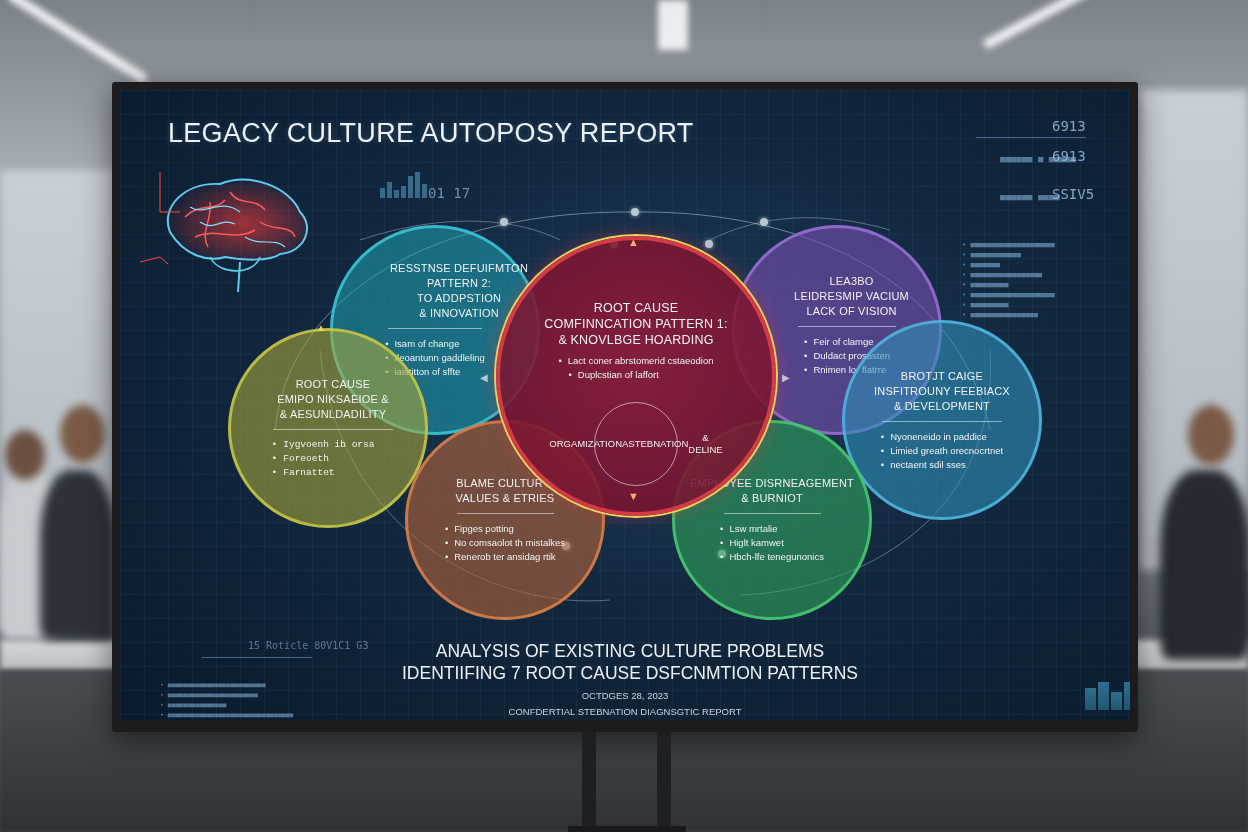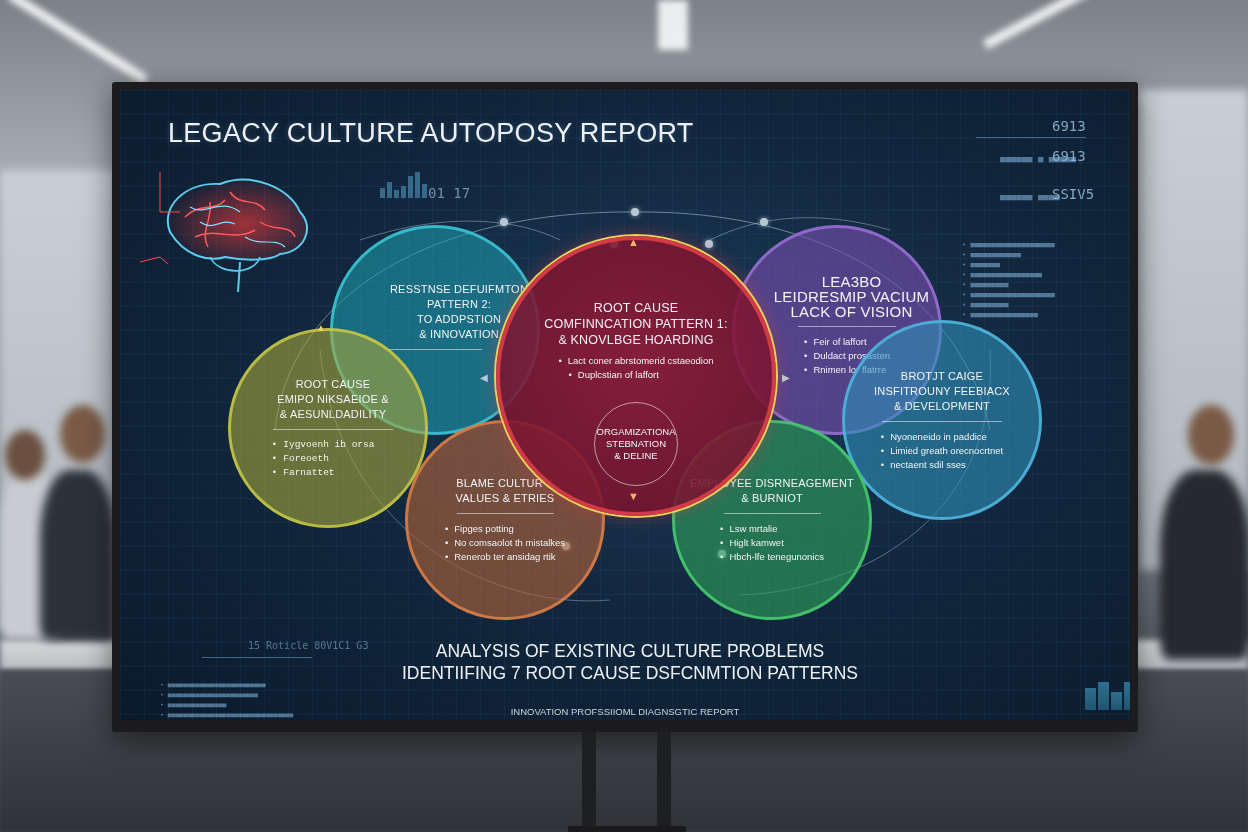--- a/index.html
+++ b/index.html
@@ -158,31 +158,36 @@
     <div class="node" style="left:442px;top:452px;"></div>
     <div class="node" style="left:598px;top:460px;"></div>
 
     <div class="circle" style="left:210px;top:135px;width:210px;height:210px;background:rgba(31,163,179,0.55);border:3px solid rgba(60,200,215,0.85);">
       <div class="c-title" style="font-size:11px;margin-top:-20px;margin-left:48px;">
         <div>RESSTNSE DEFUIFMTON PATTERN 2:</div>
         <div>TO ADDPSTION</div>
         <div>&amp; INNOVATION</div>
       </div>
       <div class="c-rule" style="width:46%;"></div>
+      <ul class="c-list">
+        <li>Isam of change</li>
+        <li>Ileoantunn gaddleling</li>
+        <li>iaistitton of sffte</li>
+      </ul>
     </div>
 
     <div class="circle" style="left:612px;top:135px;width:210px;height:210px;background:rgba(122,79,176,0.6);border:3px solid rgba(150,110,210,0.9);">
-      <div class="c-title" style="font-size:15px;margin-top:-10px;margin-left:29px;">
+      <div class="c-title" style="font-size:11px;margin-top:-10px;margin-left:29px;">
         <div>LEA3BO</div>
         <div>LEIDRESMIP VACIUM</div>
         <div>LACK OF VISION</div>
       </div>
       <div class="c-rule" style="width:48%;margin-left:20px;"></div>
       <ul class="c-list" style="margin-left:20px;">
-        <li>Feir of laffort</li>
+        <li>Feir of clamge</li>
         <li>Duldact prosasten</li>
         <li>Rnimen lor flatrre</li>
       </ul>
     </div>
 
     <div class="circle" style="left:108px;top:238px;width:200px;height:200px;background:rgba(165,165,58,0.6);border:3px solid rgba(200,200,70,0.85);">
       <div class="c-title" style="font-size:11px;margin-left:10px;">
         <div>ROOT CAUSE</div>
         <div>EMIPO NIKSAEIOE &amp;</div>
         <div>&amp; AESUNLDADILITY</div>
@@ -238,34 +243,35 @@
     <div class="circle" style="left:376px;top:146px;width:280px;height:280px;background:radial-gradient(circle at 50% 45%, rgba(150,25,55,0.85), rgba(110,18,45,0.9));border:4px solid #d23a46;box-shadow:0 0 0 2px #e8d25a, 0 0 18px rgba(220,60,70,0.45);justify-content:flex-start;padding-top:60px;">
       <div class="c-title" style="font-size:12.5px;line-height:16px;">
         <div>ROOT CAUSE</div>
         <div>COMFINNCATION PATTERN 1:</div>
         <div>&amp; KNOVLBGE HOARDING</div>
       </div>
       <ul class="c-list" style="margin-top:6px;">
         <li>Lact coner abrstomerid cstaeodion</li>
         <li style="margin-left:10px;">Duplcstian of laffort</li>
       </ul>
-      <div style="margin-top:20px;width:84px;height:84px;border-radius:50%;border:1px solid rgba(255,255,255,0.55);display:flex;flex-direction:column;align-items:center;justify-content:center;font-size:9.5px;line-height:12px;">
+      <div style="margin-top:20px;width:84px;height:84px;border-radius:50%;border:1px solid rgba(255,255,255,0.55);display:flex;flex-direction:row;align-items:center;justify-content:center;font-size:9.5px;line-height:12px;">
         <div>ORGAMIZATIONA</div>
         <div>STEBNATION</div>
         <div>&amp; DELINE</div>
       </div>
     </div>
 
     <div style="position:absolute;left:508px;top:146px;color:#f2b36a;font-size:11px;">▲</div>
     <div style="position:absolute;left:508px;top:400px;color:#f2b36a;font-size:11px;">▼</div>
     <div style="position:absolute;left:360px;top:282px;color:#b9c7d3;font-size:10px;">◀</div>
     <div style="position:absolute;left:662px;top:282px;color:#b9c7d3;font-size:10px;">▶</div>
     <div style="position:absolute;left:196px;top:232px;color:#e8d25a;font-size:10px;">▲</div>
 
     <div class="subtitle" style="top:550px;">ANALYSIS OF EXISTING CULTURE PROBLEMS</div>
     <div class="subtitle" style="top:572px;">IDENTIIFING 7 ROOT CAUSE DSFCNMTION PATTERNS</div>
-    <div class="footer-small" style="top:616px;">INNOVATION PROFSSIIOML DIAGNSGTIC REPORT</div>
+    <div class="footer-small" style="top:600px;">OCTDGES 28, 2023</div>
+    <div class="footer-small" style="top:616px;">CONFDERTIAL STEBNATION DIAGNSGTIC REPORT</div>
   </div>
 </div>
 
 <div class="stand-post" style="left:582px;"></div>
 <div class="stand-post" style="left:657px;"></div>
 <div class="stand-base"></div>
 
 </body></html>

